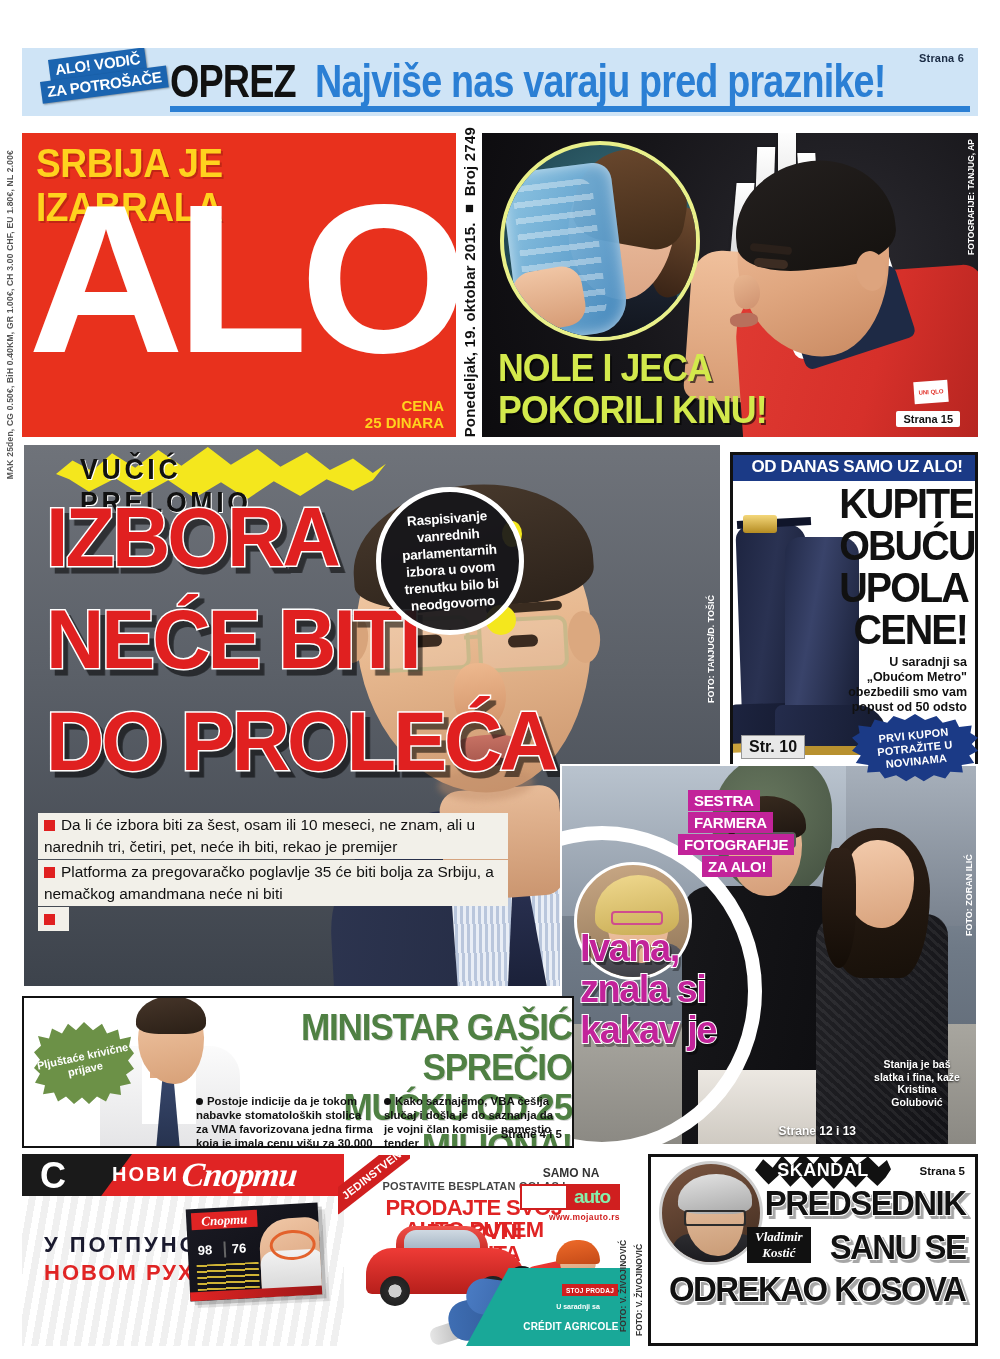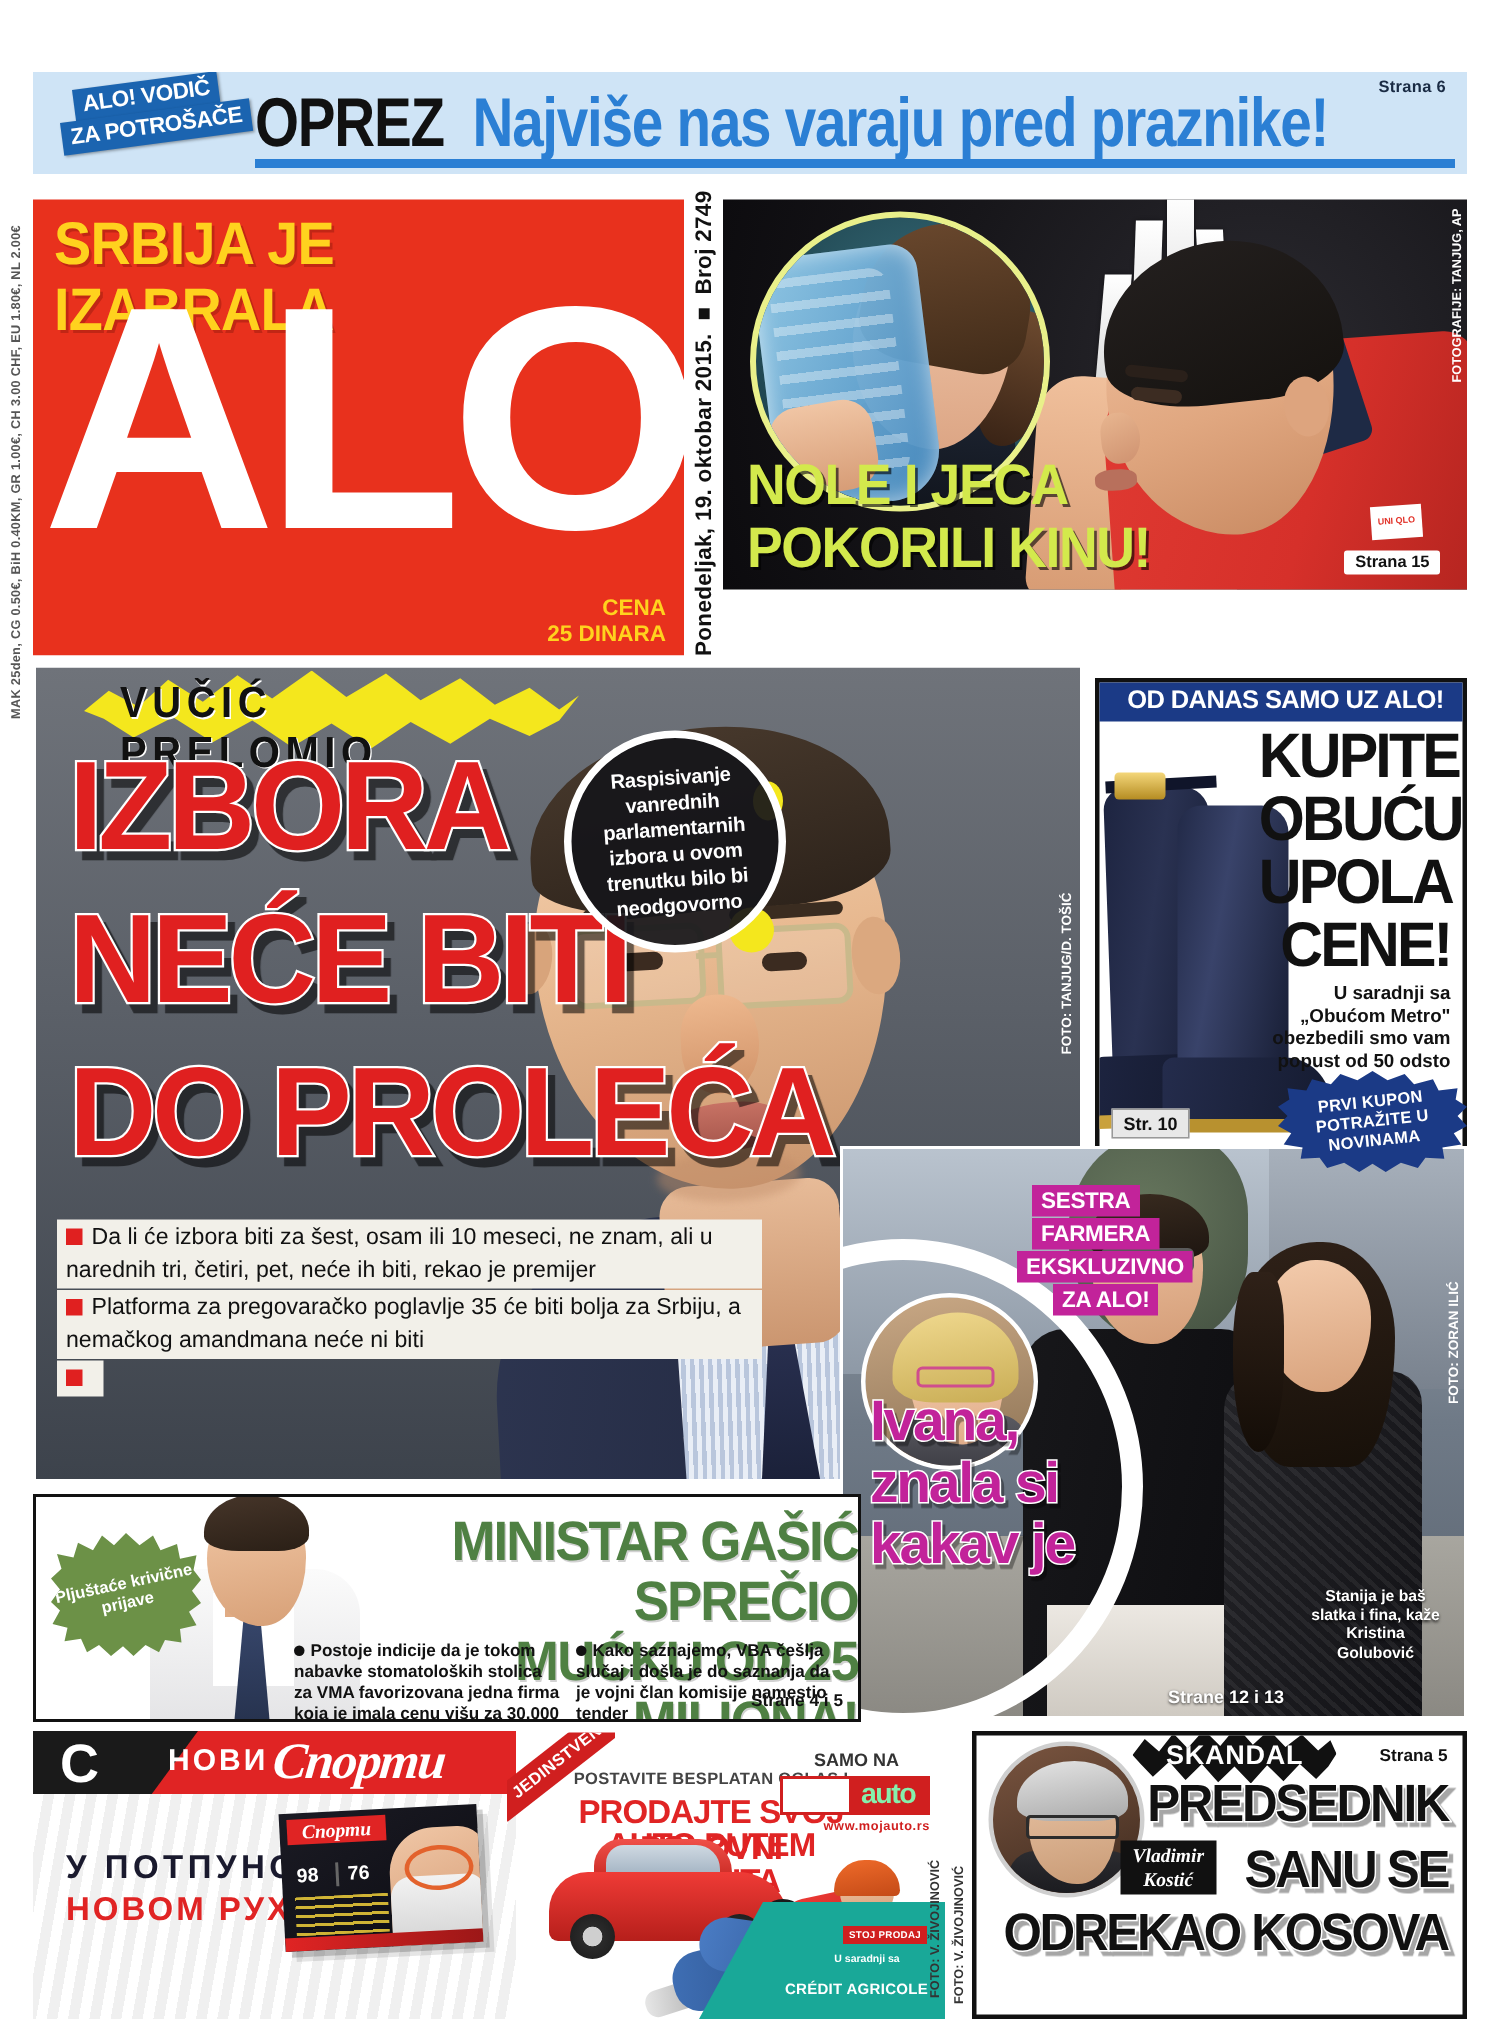--- a/index.html
+++ b/index.html
@@ -90,21 +90,21 @@
     display:flex; align-items:flex-end; justify-content:center;
   }
   #date-vert span {
     writing-mode: vertical-rl; transform: rotate(180deg);
     font-size: 15px; font-weight:bold; color:#111; white-space:nowrap;
     letter-spacing:.2px; padding-bottom: 4px;
   }
 
   
   #tennis {
-    position:absolute; left: 482px; top: 133px; width: 496px; height: 260px;
+    position:absolute; left: 482px; top: 133px; width: 496px; height: 304px;
     overflow:hidden;
     background:
       radial-gradient(circle at 72% 42%, #2b2a30 0%, #17161a 55%, #0c0b0e 100%);
   }
   
   #novak-shirt {
     position:absolute; right: -10px; bottom: -10px; width: 250px; height: 175px;
     background: linear-gradient(110deg,#e03a32 0%, #d6302a 55%, #b2241f 100%);
     border-radius: 60px 20px 0 0; transform: rotate(-4deg);
   }
@@ -471,21 +471,21 @@
     position:absolute; left: 10px; top: 60px; width: 34px; height: 18px;
     background: linear-gradient(180deg,#f4d77a,#b58c22); border-radius: 3px;
   }
   #boot-strap {
     position:absolute; left: 4px; top: 64px; width: 74px; height: 8px;
     background:#10152a; transform: rotate(-3deg);
   }
   #str10 {
     position:absolute; left: 8px; bottom: 10px;
     background:#e8e8e8; border:1px solid #999; color:#111;
-    font-size: 12px; font-weight:bold; padding: 2px 7px;
+    font-size: 16px; font-weight:bold; padding: 2px 7px;
   }
   #kupon-burst {
     position:absolute; left: 852px; top: 714px; width: 126px; height: 68px;
     background:#1b3a86; color:#fff; z-index:6;
     clip-path: polygon(
       50% 0%, 58% 9%, 67% 3%, 72% 13%, 82% 8%, 85% 19%, 95% 17%, 94% 28%,
       100% 35%, 95% 44%, 100% 54%, 93% 61%, 97% 72%, 87% 75%, 88% 86%, 78% 85%,
       74% 95%, 65% 90%, 57% 99%, 50% 91%, 43% 99%, 35% 90%, 26% 95%, 22% 85%,
       12% 86%, 13% 75%, 3% 72%, 7% 61%, 0% 54%, 5% 44%, 0% 35%, 6% 28%,
       5% 17%, 15% 19%, 18% 8%, 28% 13%, 33% 3%, 42% 9%);
@@ -1133,21 +1133,21 @@
     <div id="iv-wom-hair2"></div>
     <div id="iv-swoosh"></div>
     <div id="kristina">
       <div id="kr-top"></div>
       <div id="kr-face"></div>
       <div id="kr-hair"></div>
       <div id="kr-glass"></div>
     </div>
     <div class="iv-tag" id="ivt1">SESTRA</div>
     <div class="iv-tag" id="ivt2">FARMERA</div>
-    <div class="iv-tag" id="ivt3">EKSKLUZIVNO</div>
+    <div class="iv-tag" id="ivt3">FOTOGRAFIJE</div>
     <div class="iv-tag" id="ivt4">ZA ALO!</div>
     <div id="iv-headline">
       <span>Ivana,</span>
       <span>znala si</span>
       <span>kakav je</span>
     </div>
     <div id="iv-caption">Stanija je baš slatka i fina, kaže Kristina Golubović</div>
     <div id="strane1213">Strane 12 i 13</div>
     <div id="iv-credit">
       <span>FOTO: ZORAN ILIĆ</span>

